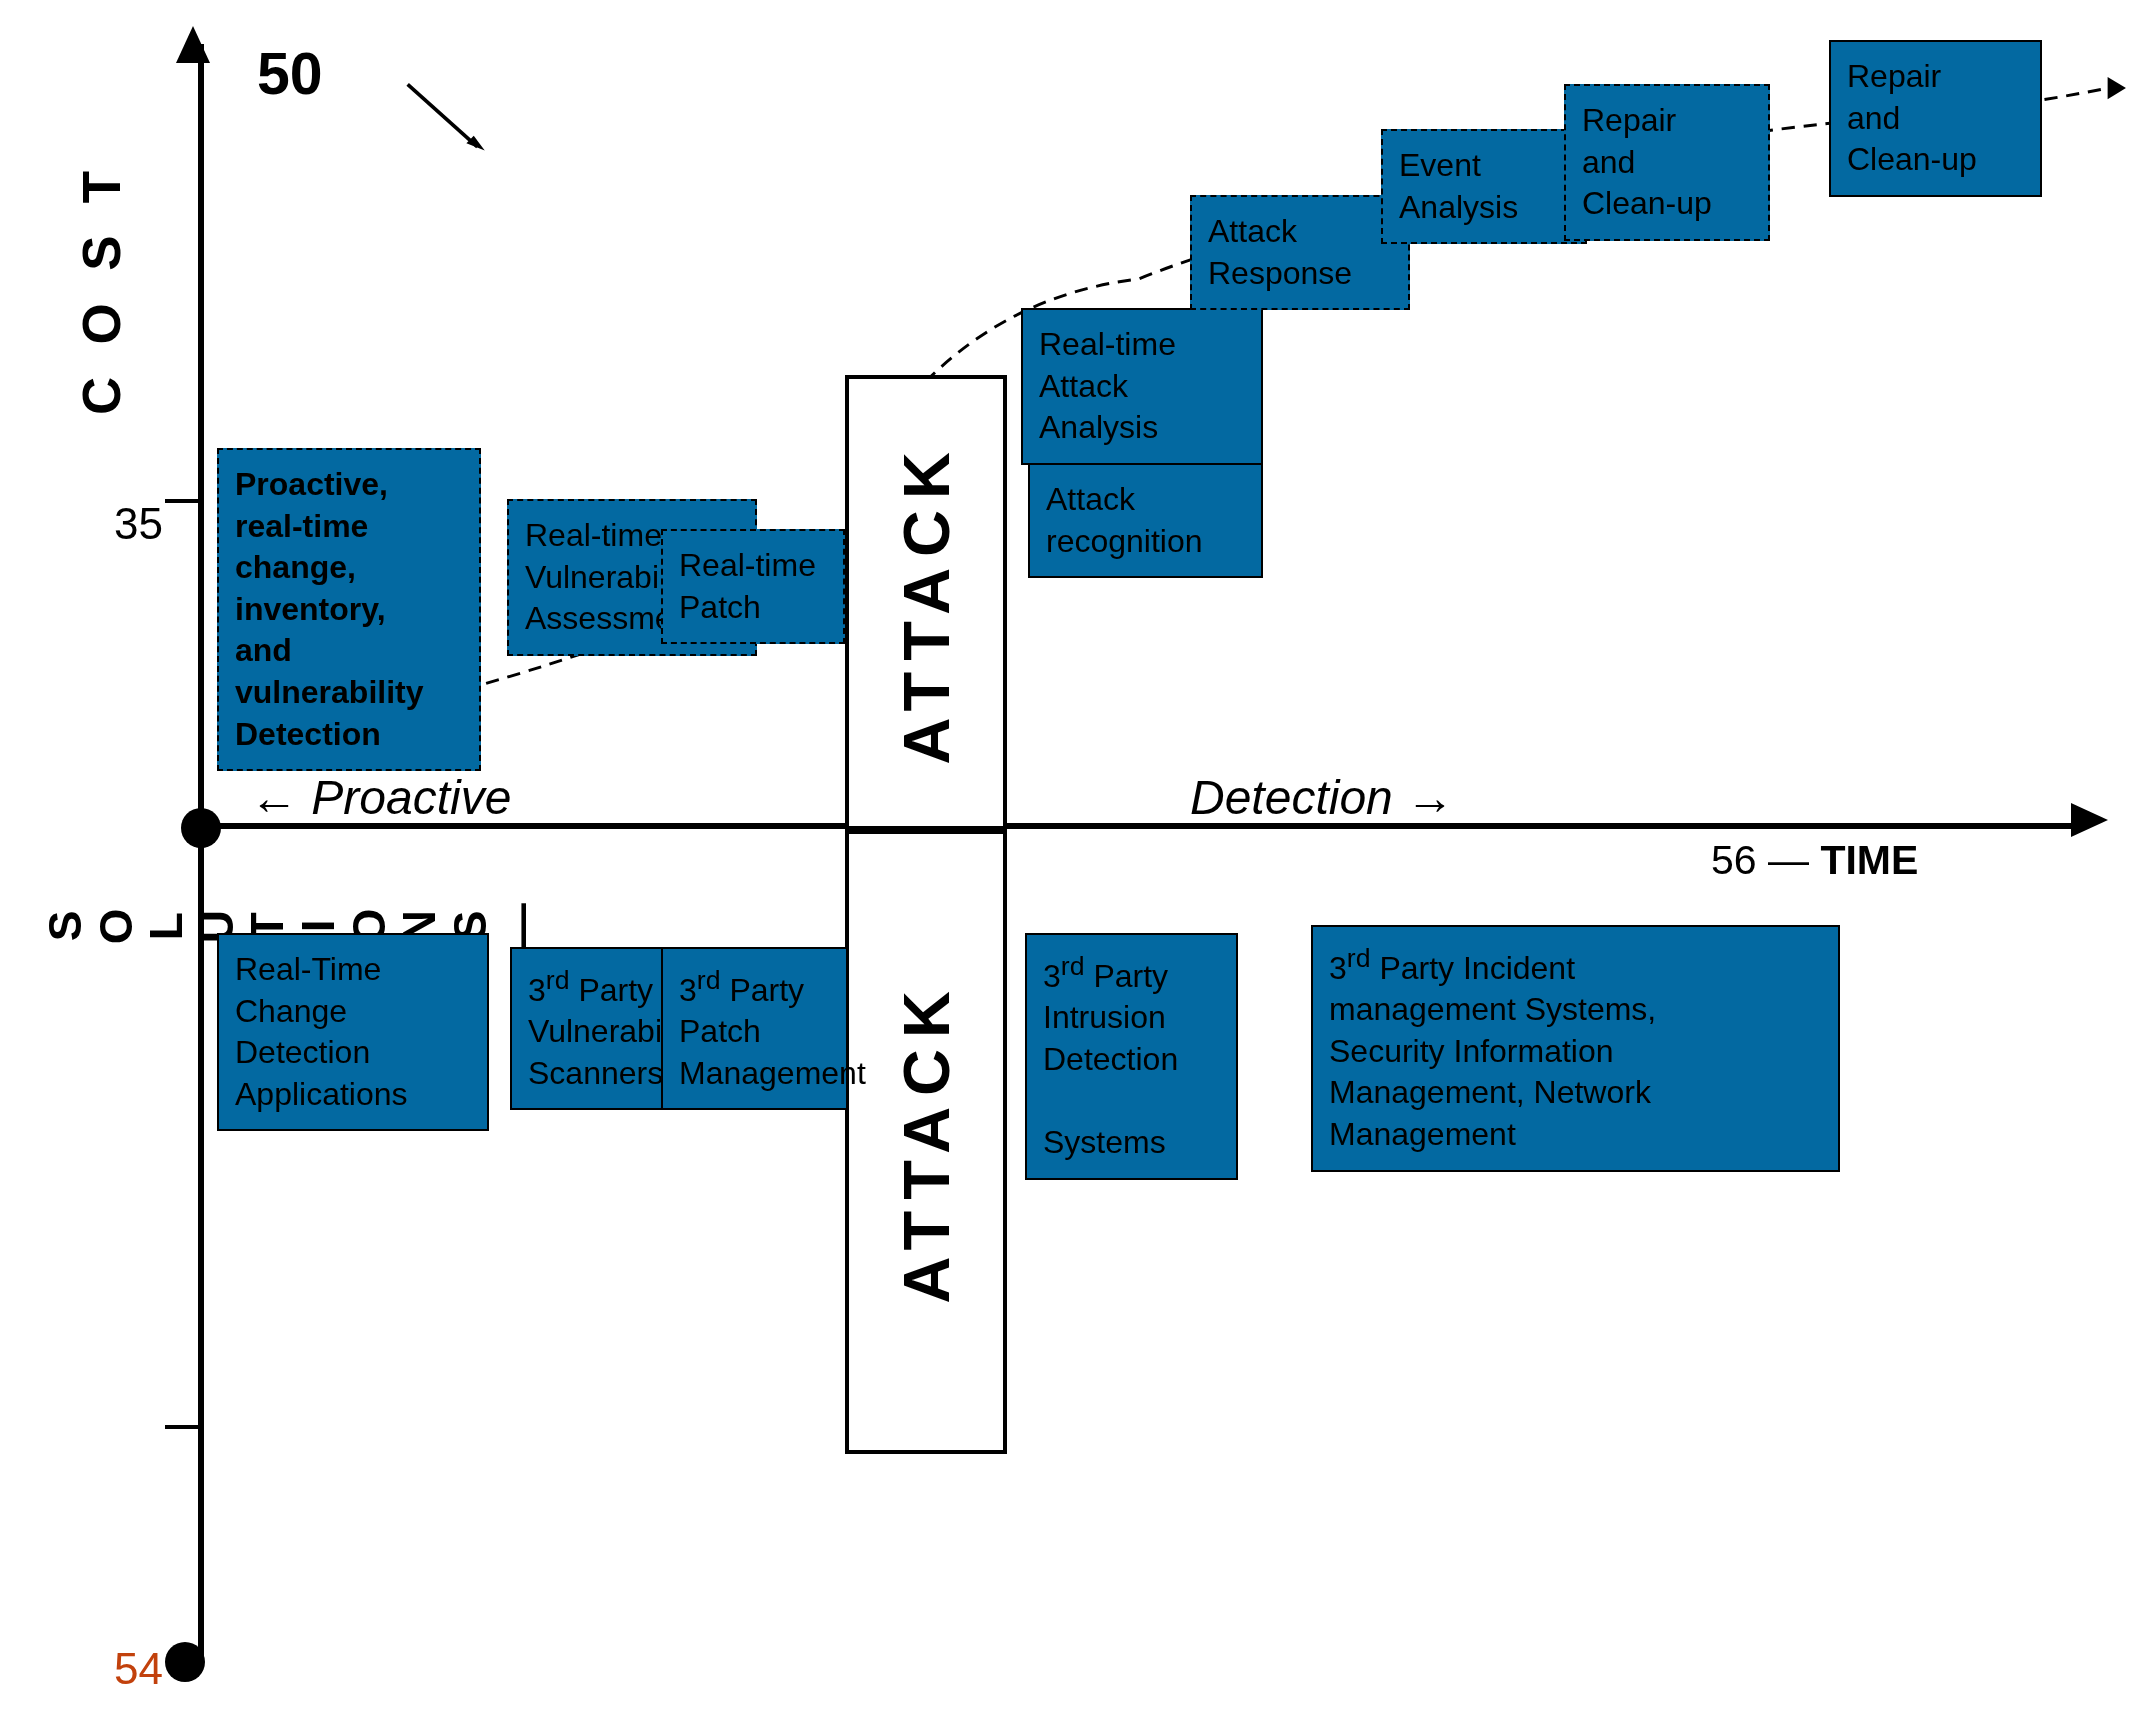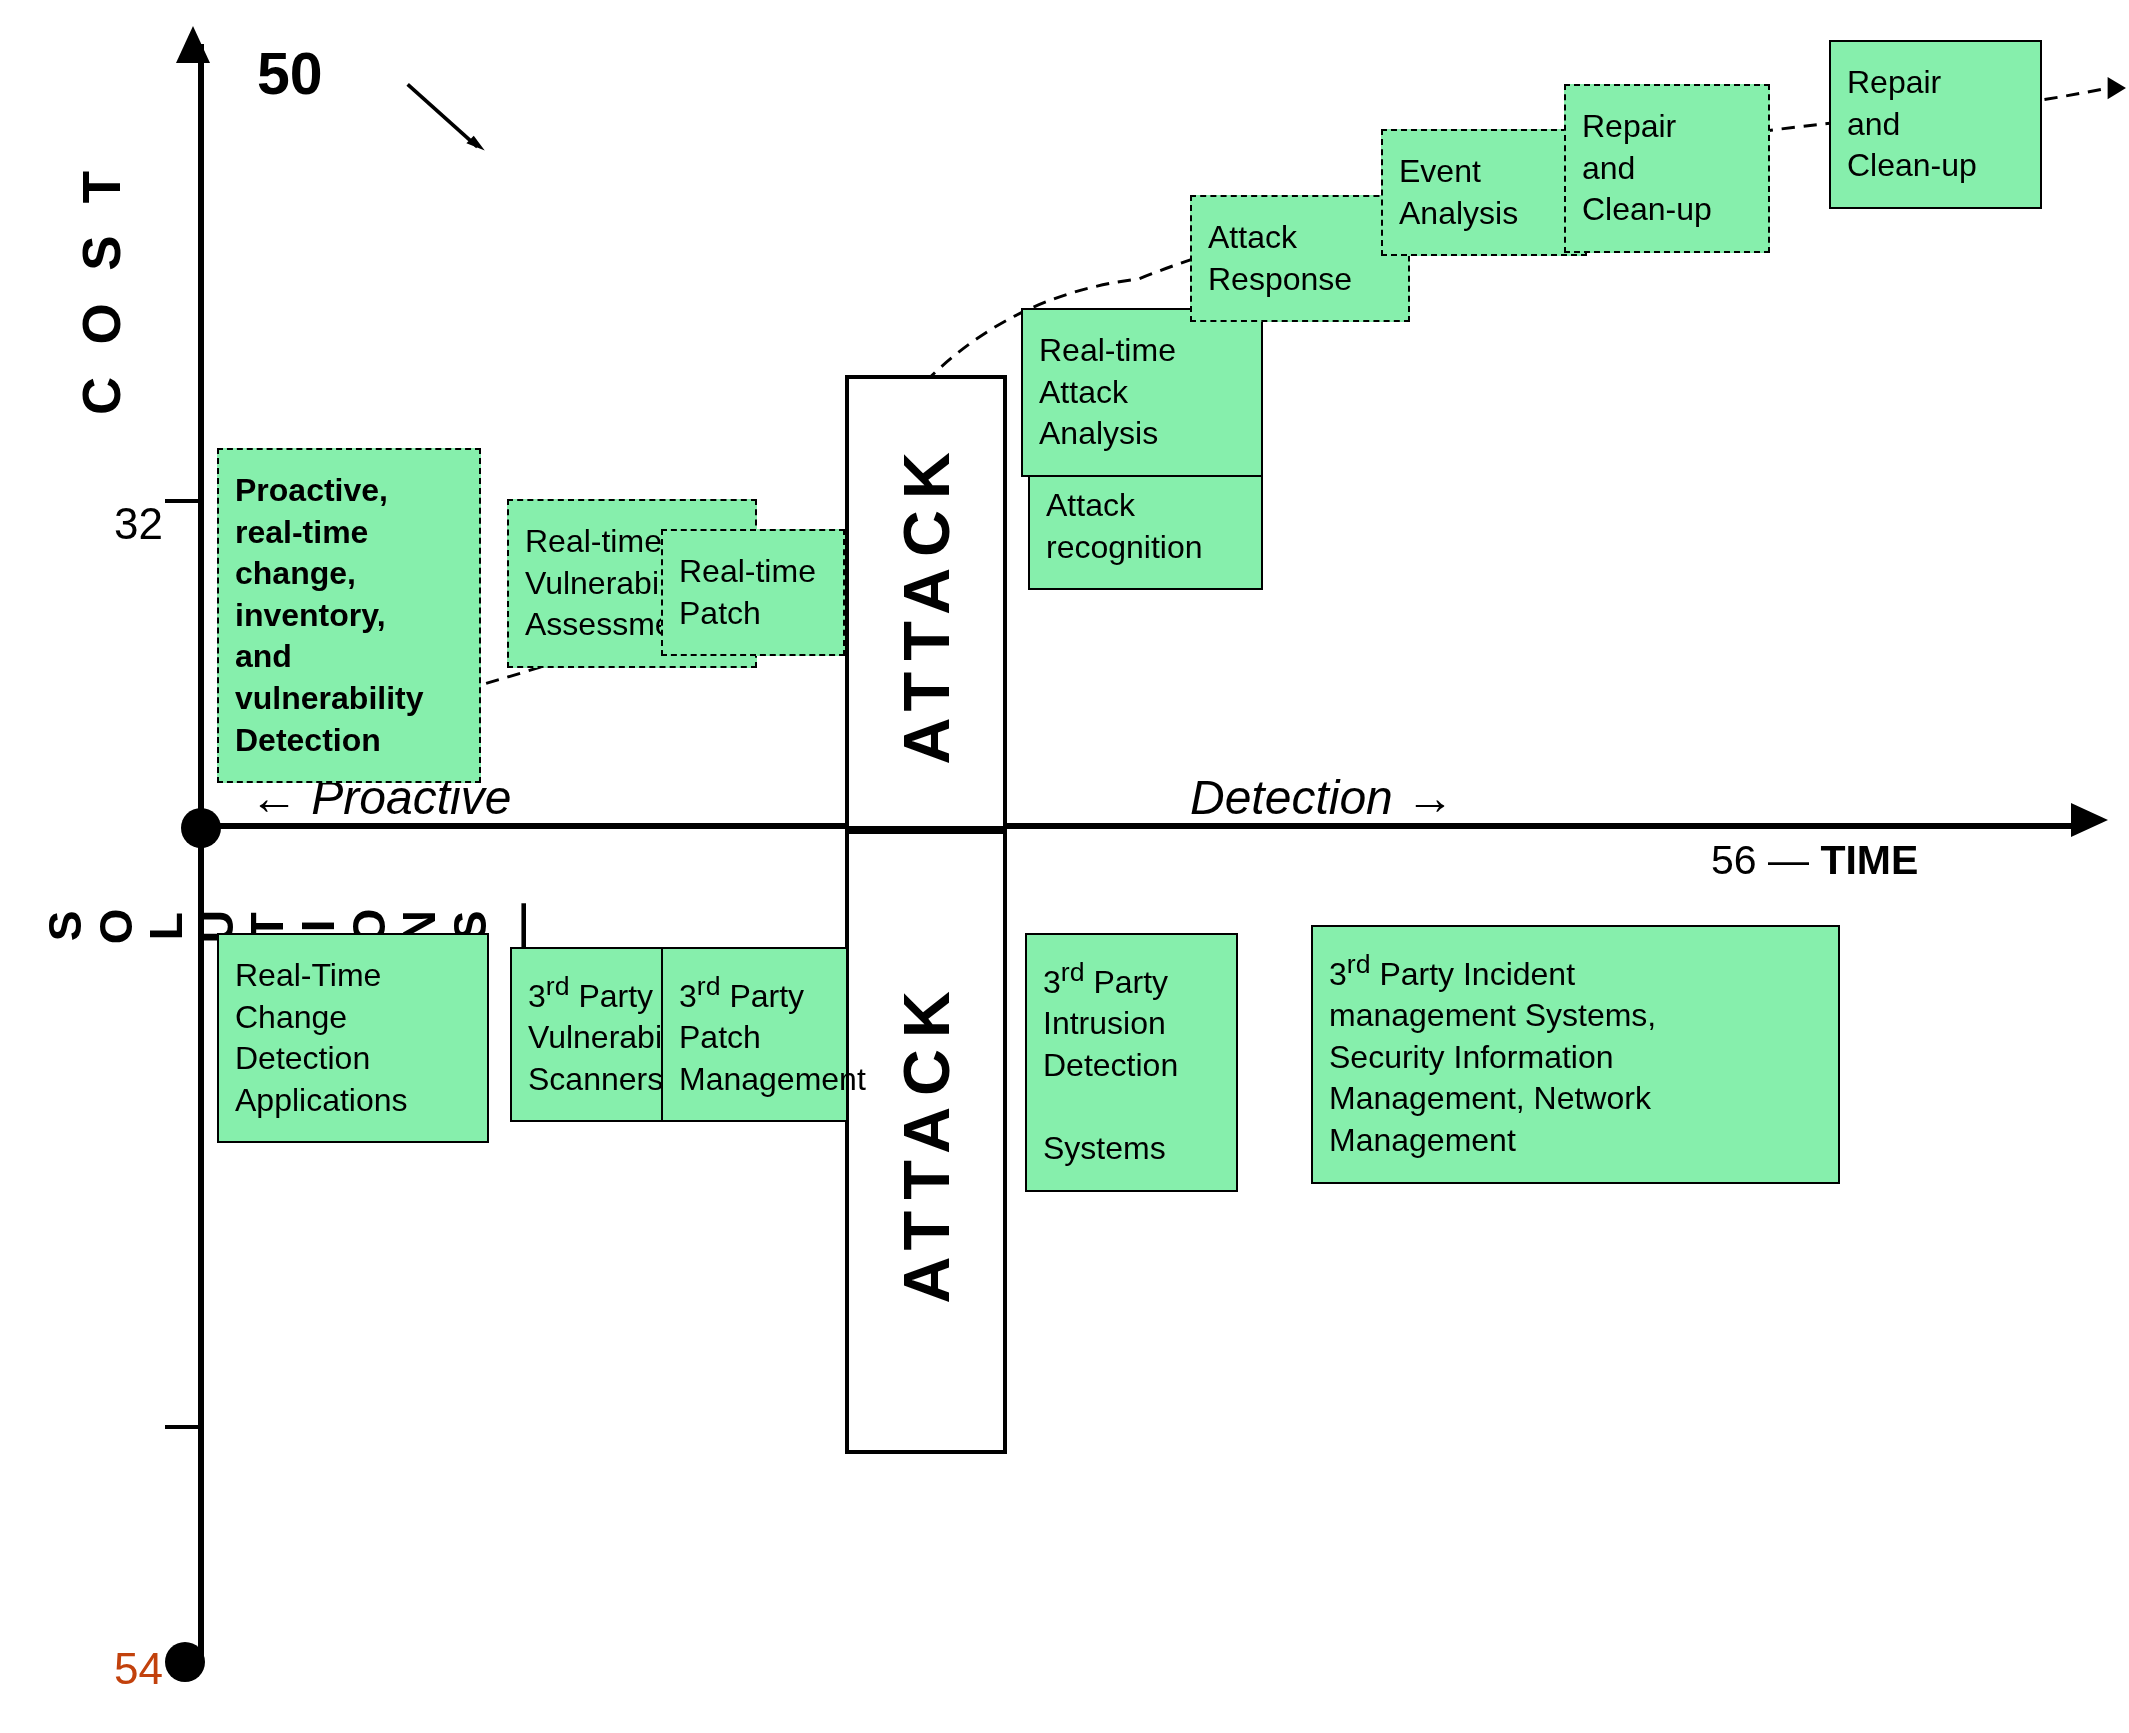--- a/index.html
+++ b/index.html
@@ -192,22 +192,22 @@
       display: flex;
       align-items: center;
       justify-content: center;
       background: #fff;
     }
 
     
     .info-box {
       position: absolute;
       border: 2.9px solid #000;
-      background: #86efac;
-      padding: 20px 16px;
+      background: #0369a1;
+      padding: 14px 16px;
       font-size: 32px;
       color: #000;
       line-height: 1.3;
     }
 
     .info-box.dashed {
       border-style: dashed;
     }
 
     .info-box strong {
@@ -267,21 +267,21 @@
     <span>C
 O
 S
 T</span>
   </div>
 
   <div class="solutions-label">
     <span>S<br>O<br>L<br>U<br>T<br>I<br>O<br>N<br>S<br>—</span>
   </div>
 
-  <div class="label-52">32</div>
+  <div class="label-52">35</div>
 
   <div class="label-54">54</div>
 
   <div class="label-56-time">
     <span>56</span>
     <span> —</span>
     <strong>TIME</strong>
   </div>
 
   <div style="position:absolute; left:250px; top:770px; font-size:48px; color:#000; font-style:italic;">

